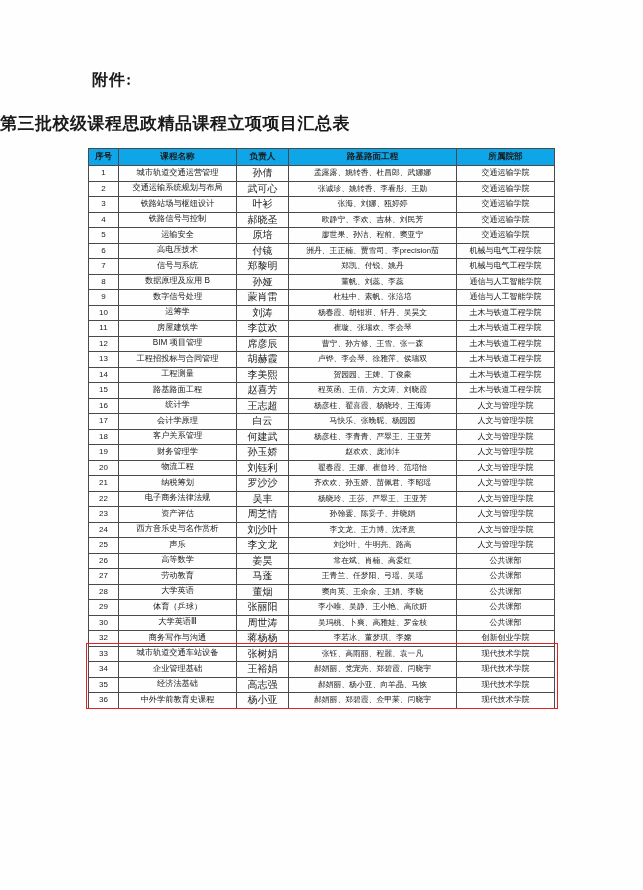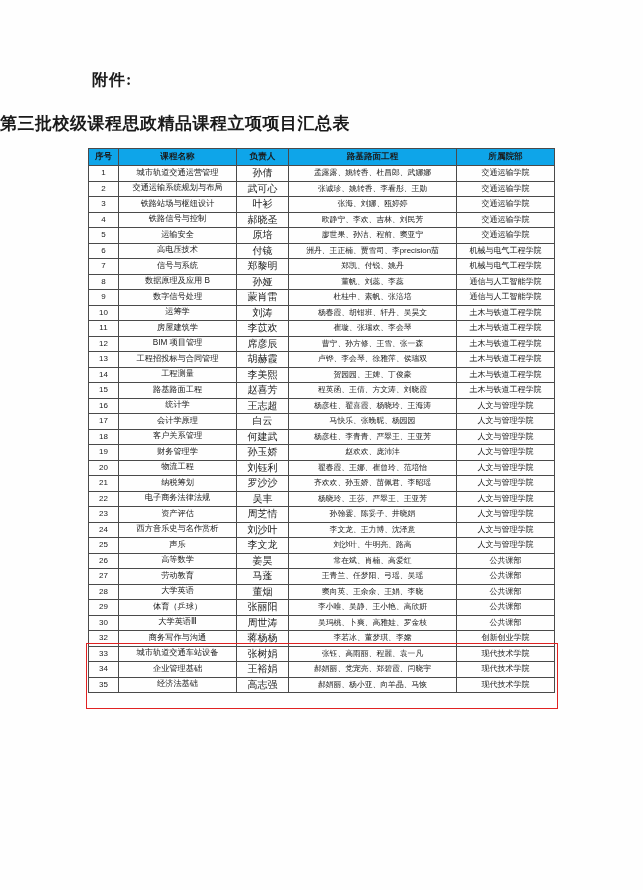--- a/index.html
+++ b/index.html
@@ -353,18 +353,25 @@
             <td class="cell-team">郝娟丽、党宠亮、郑碧霞、闫晓宇</td>
             <td class="cell-dept">现代技术学院</td>
           </tr>
           <tr>
             <td class="cell-idx">35</td>
             <td class="cell-name">经济法基础</td>
             <td class="cell-leader">高志强</td>
             <td class="cell-team">郝娟丽、杨小亚、向羊晶、马恢</td>
             <td class="cell-dept">现代技术学院</td>
           </tr>
+          <tr>
+            <td class="cell-idx">36</td>
+            <td class="cell-name">中外学前教育史课程</td>
+            <td class="cell-leader">杨小亚</td>
+            <td class="cell-team">郝娟丽、郑碧霞、佥甲莱、闫晓宇</td>
+            <td class="cell-dept">现代技术学院</td>
+          </tr>
         </tbody>
     </table>
     <div class="highlight-box" id="highlight-box" style="left: -2.5px; top: 494.5px; width: 472px; height: 66px; border-color: rgb(224, 34, 34);"></div>
   </div>
 
 </div>
 
 </body></html>

